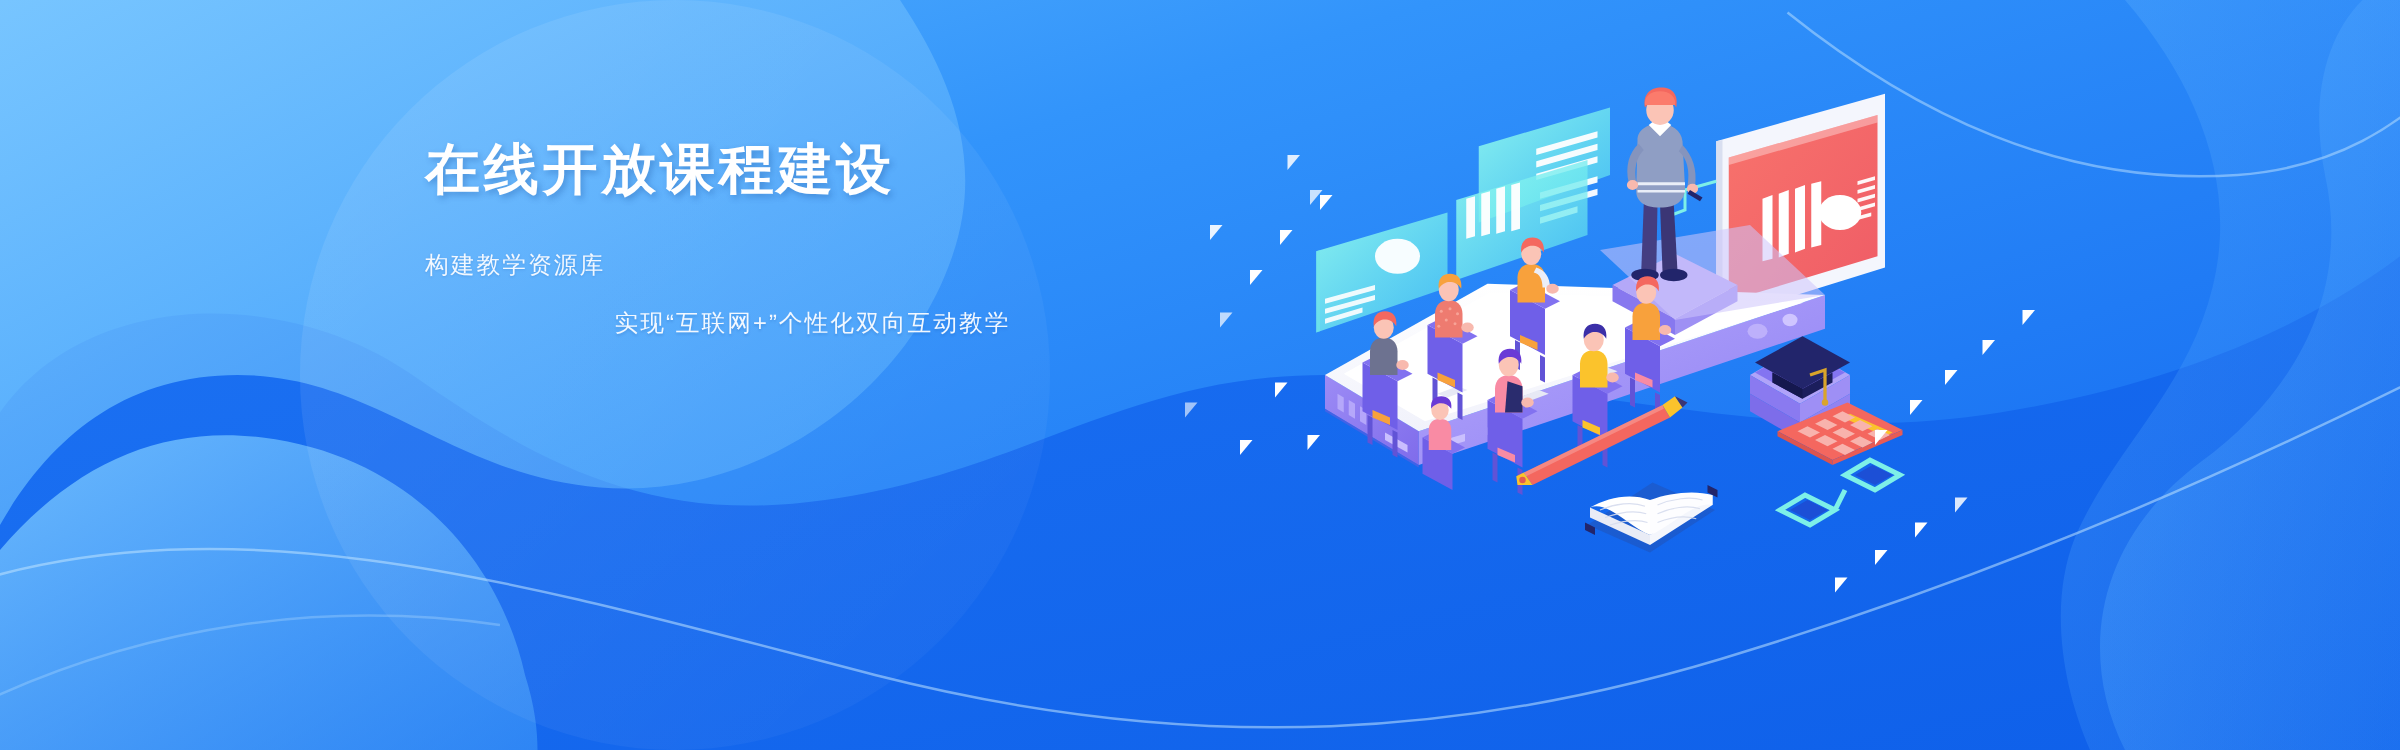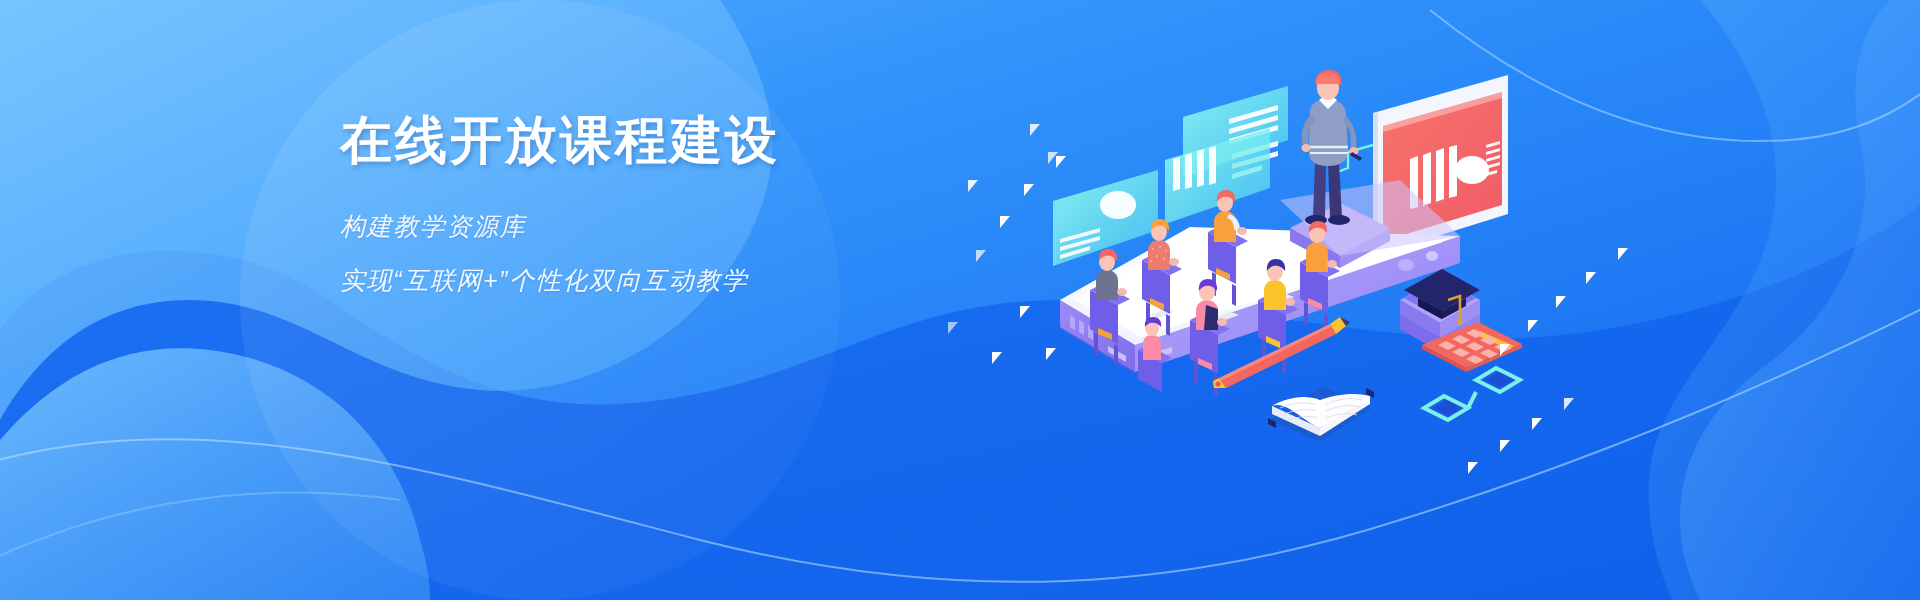--- a/index.html
+++ b/index.html
@@ -23,40 +23,39 @@
     display: block;
   }
   #text-block {
     position: absolute;
     left: 340px;
     top: 112px;
     width: 620px;
     z-index: 5;
   }
   .headline {
-    font-size: 52px;
+    font-size: 44px;
     font-weight: bold;
     color: #ffffff;
     letter-spacing: 3px;
     line-height: 1.1;
     margin: 0 0 42px 0;
     text-shadow: 2px 3px 5px rgba(10,60,140,0.30);
     white-space: nowrap;
   }
   .sub-line {
-    font-size: 25px;
+    font-size: 19px;
     color: #f2f8ff;
     letter-spacing: 1.6px;
     line-height: 1.2;
     margin: 0 0 24px 0;
     white-space: nowrap;
     text-shadow: 0 1px 2px rgba(10,60,140,0.18);
-    font-style: italic;
-  }
-  .sub-line.last { margin-bottom: 0; }
+  }
+  .sub-line.last { margin-bottom: 0; text-align: center; }
 </style>
 </head>
 <body>
 
 <div id="banner">
 
   <svg id="bg-svg" viewBox="0 0 1920 600" preserveAspectRatio="none">
     <defs>
       <linearGradient id="gBase" x1="0" y1="0" x2="1" y2="1">
         <stop offset="0%" stop-color="#57b2fd"></stop>

